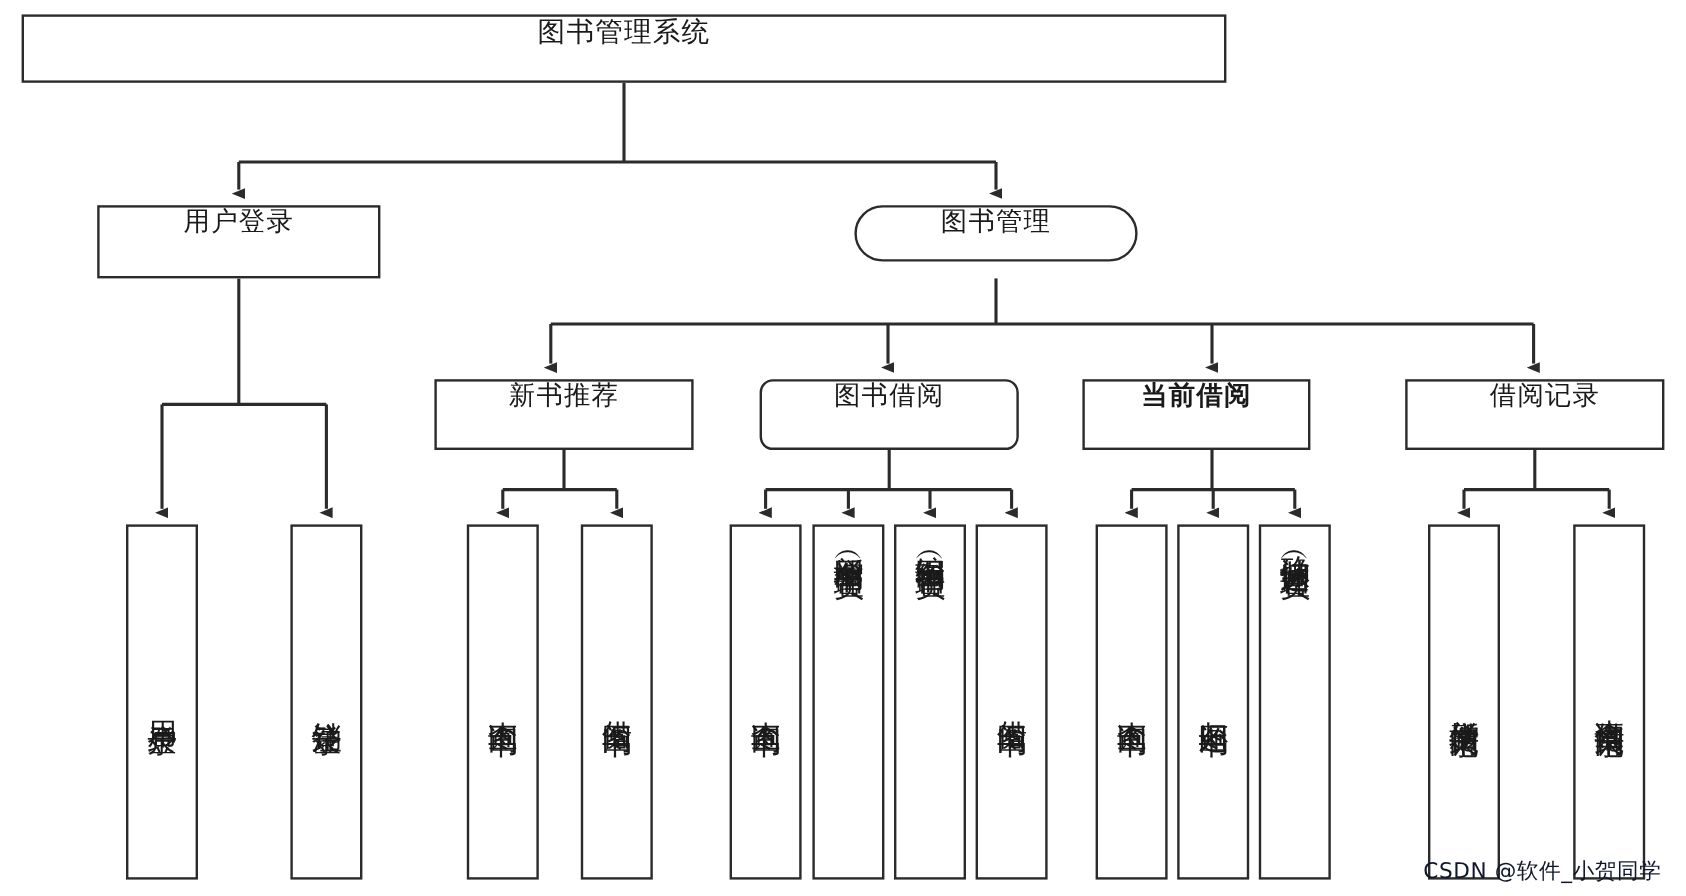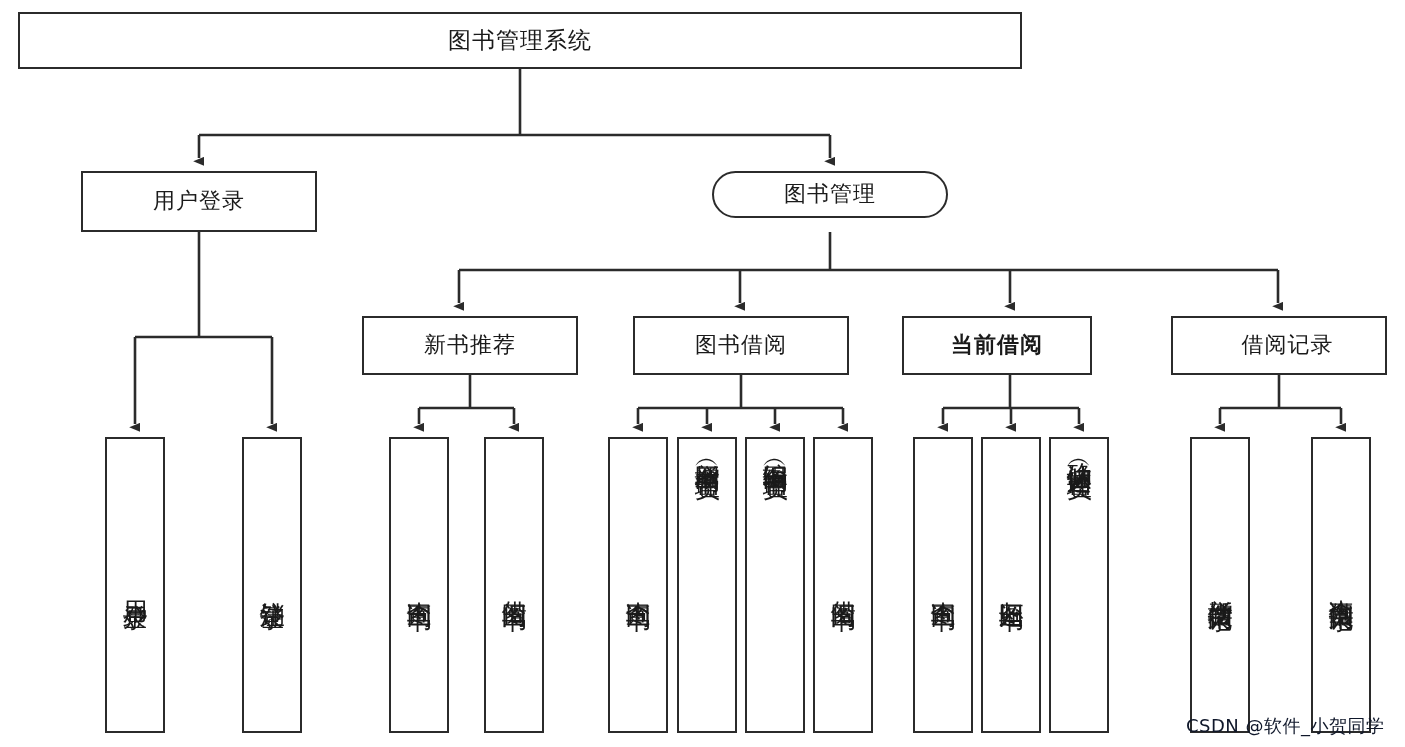--- a/index.html
+++ b/index.html
@@ -25,21 +25,20 @@
     width: 1405px;
     height: 747px;
     pointer-events: none;
   }
   .node {
     position: absolute;
     box-sizing: border-box;
     border: 2.5px solid #2b2b2b;
     background: #ffffff;
     display: flex;
-    align-items: center;
     justify-content: center;
     color: #1a1a1a;
   }
   .node-h {
     font-size: 22px;
     letter-spacing: 1px;
     line-height: 1.2;
     white-space: nowrap;
   }
   .node-root {
@@ -132,21 +131,21 @@
   <div class="node node-h" style="left:81px; top:171px; width:236px; height:61px;">
     <span>用户登录</span>
   </div>
   <div class="node node-h" style="left:712px; top:171px; width:236px; height:47px;border-radius:25px;">
     <span>图书管理</span>
   </div>
 
   <div class="node node-h" style="left:362px; top:316px; width:216px; height:59px;">
     <span>新书推荐</span>
   </div>
-  <div class="node node-h" style="left:633px; top:316px; width:216px; height:59px;">
+  <div class="node node-h" style="left:633px; top:316px; width:216px; height:59px;border-radius:11px;">
     <span>图书借阅</span>
   </div>
   <div class="node node-h" style="left:902px; top:316px; width:190px; height:59px;font-weight:bold;">
     <span>当前借阅</span>
   </div>
   <div class="node node-h" style="left:1171px; top:316px; width:216px; height:59px;padding-left:17px;">
     <span>借阅记录</span>
   </div>
 
   <div class="node node-v" style="left:105px; top:437px; width:60px; height:296px;">

